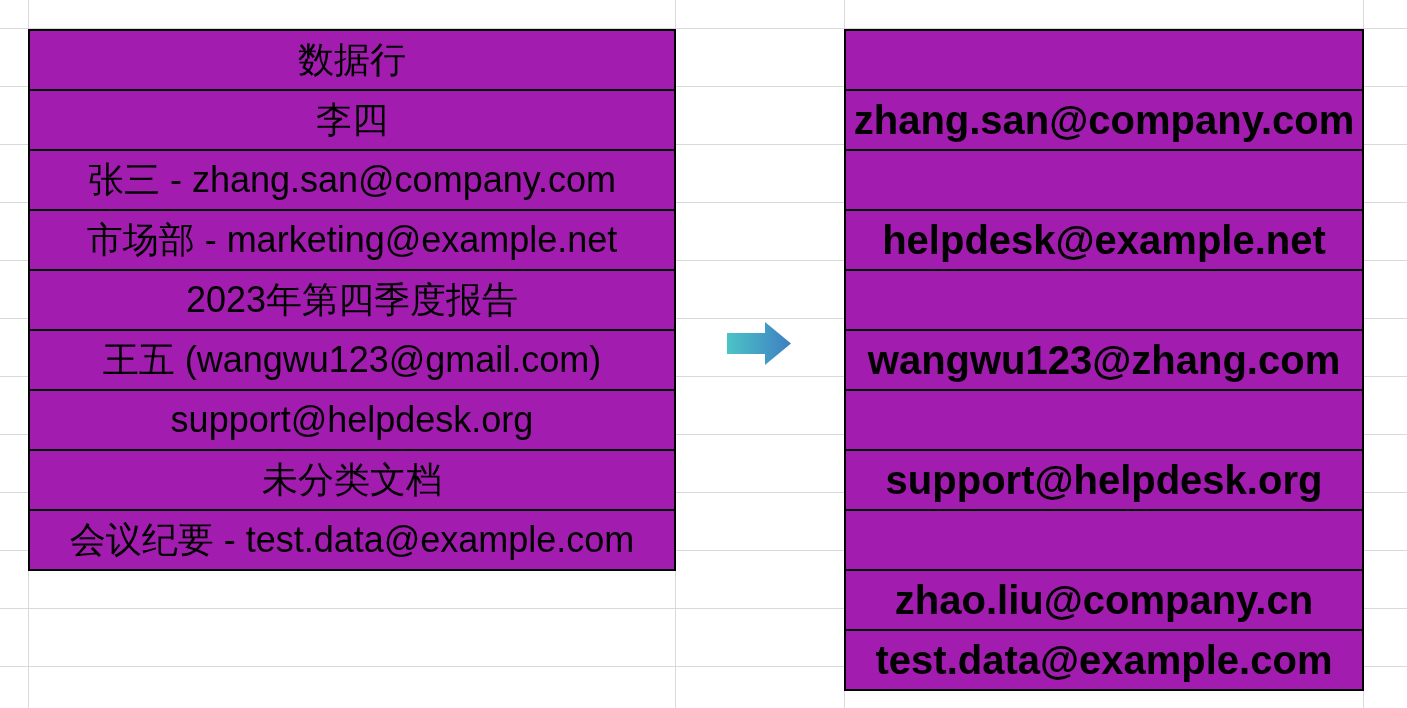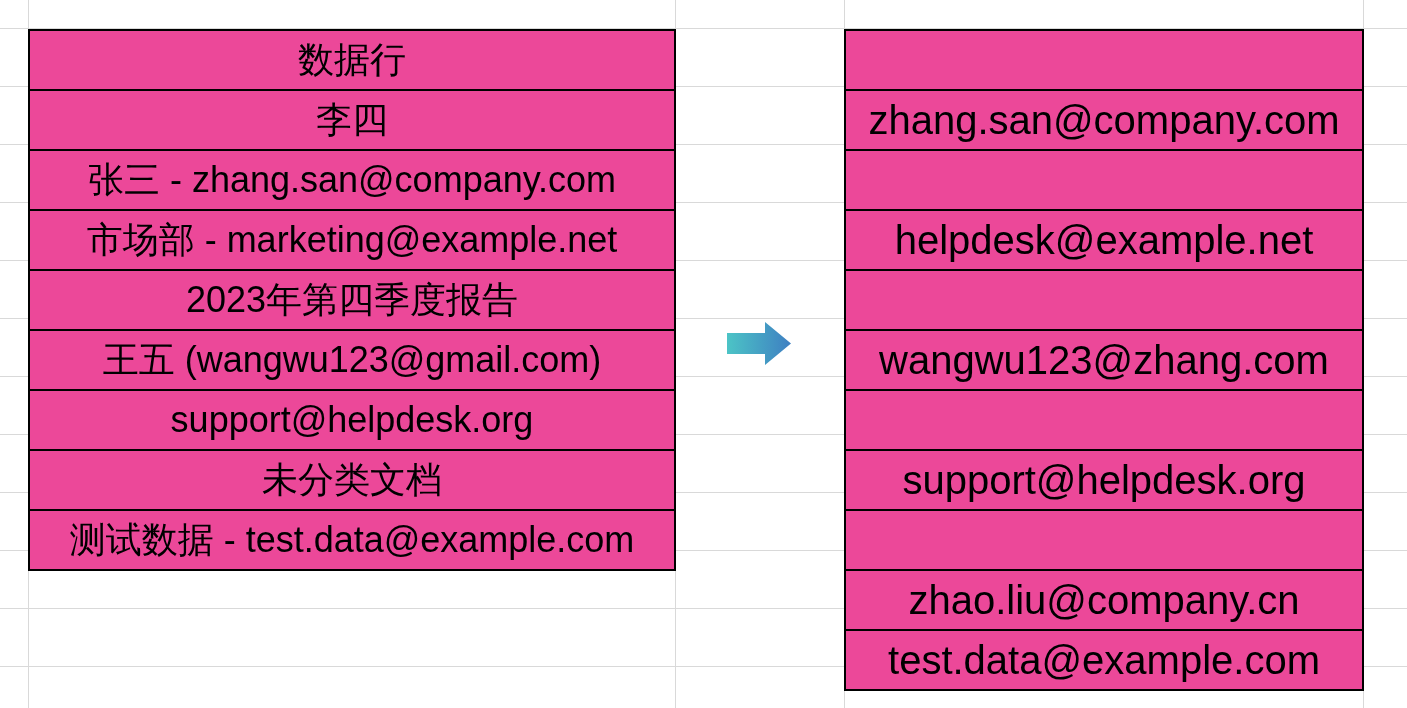--- a/index.html
+++ b/index.html
@@ -32,32 +32,33 @@
     height: 708px;
     width: 1px;
     background: #d9d9d9;
     z-index: 1;
   }
   
   table.data-table {
     position: absolute;
     border-collapse: collapse;
     table-layout: fixed;
-    background: #ec4899;
+    background: #a21caf;
     z-index: 2;
   }
   #left-table {
     left: 28px;
     top: 29px;
     width: 648px;
   }
   #right-table {
     left: 844px;
     top: 29px;
     width: 520px;
+    font-weight: bold;
   }
   table.data-table td {
     border: 2px solid #000000;
     height: 58px;
     padding: 0 4px;
     text-align: center;
     vertical-align: middle;
     color: #000000;
     white-space: nowrap;
     overflow: hidden;
@@ -119,21 +120,21 @@
         <tr>
           <td>王五 (wangwu123@gmail.com)</td>
         </tr>
         <tr>
           <td>support@helpdesk.org</td>
         </tr>
         <tr>
           <td>未分类文档</td>
         </tr>
         <tr>
-          <td>测试数据 - test.data@example.com</td>
+          <td>会议纪要 - test.data@example.com</td>
         </tr>
       </tbody>
   </table>
 
   <div id="arrow-wrap">
     <svg width="64" height="43" viewBox="0 0 64 43" xmlns="http://www.w3.org/2000/svg">
       <defs>
         <linearGradient id="arrow-grad" x1="0" y1="0" x2="1" y2="0">
           <stop id="grad-start" offset="0" stop-color="#4cc4c6"></stop>
           <stop id="grad-end" offset="1" stop-color="#3e7fc2"></stop>

